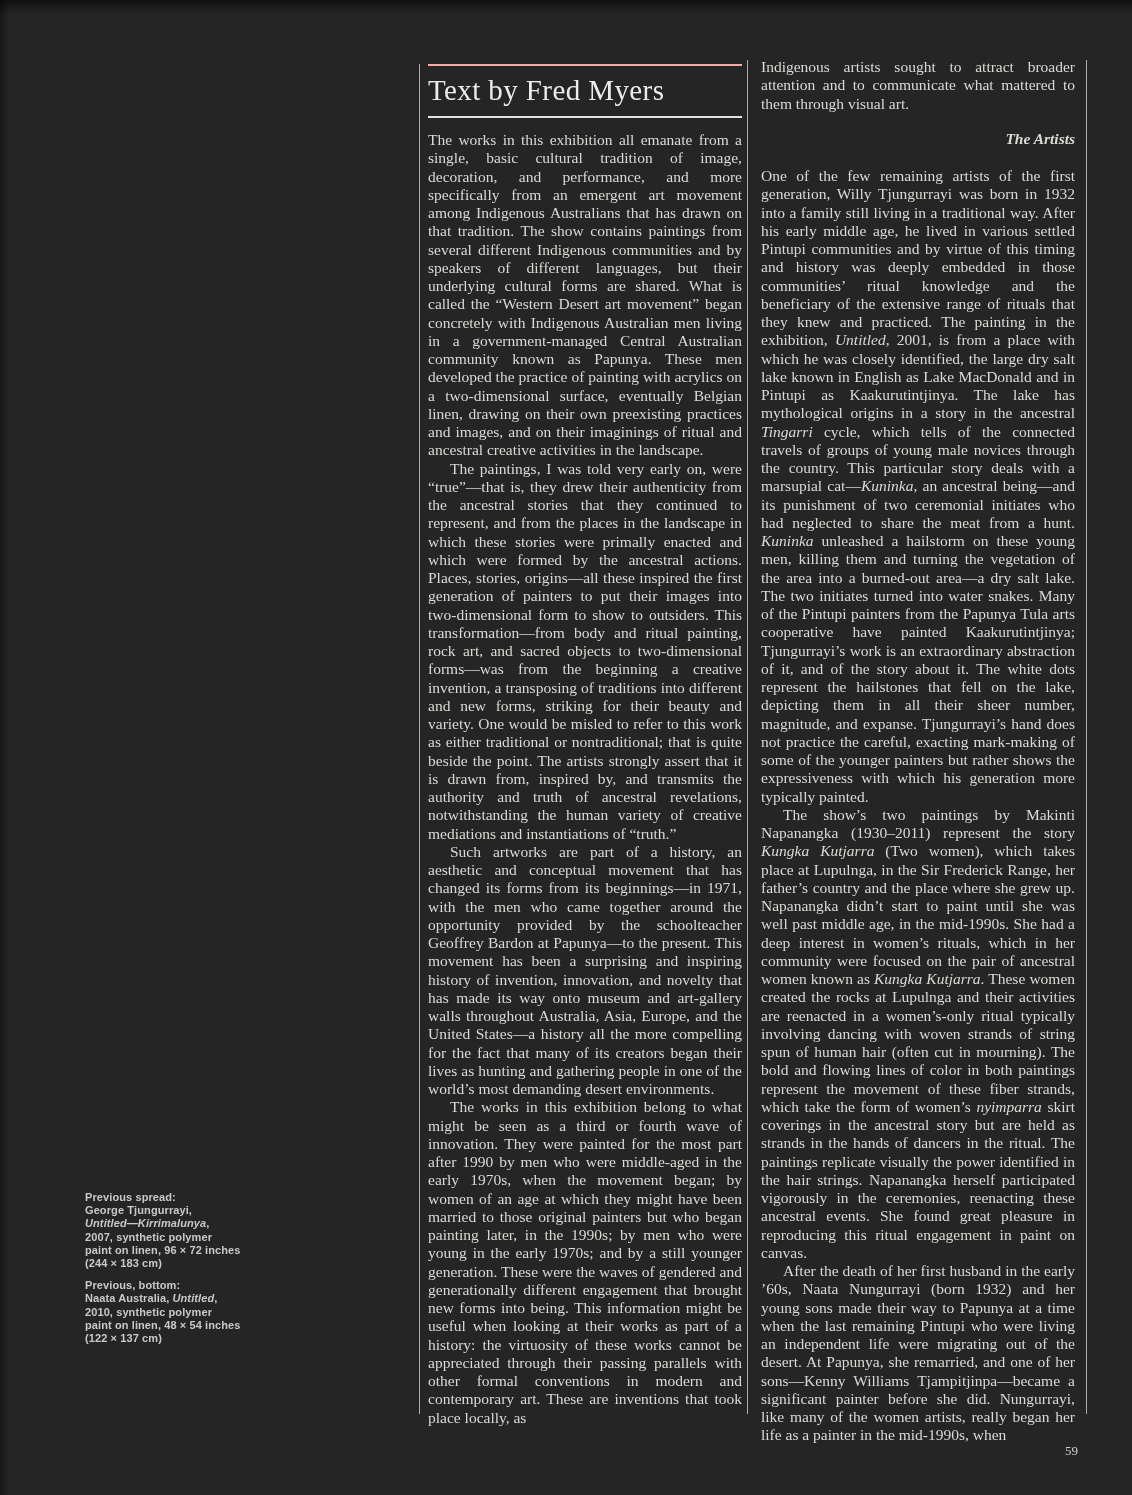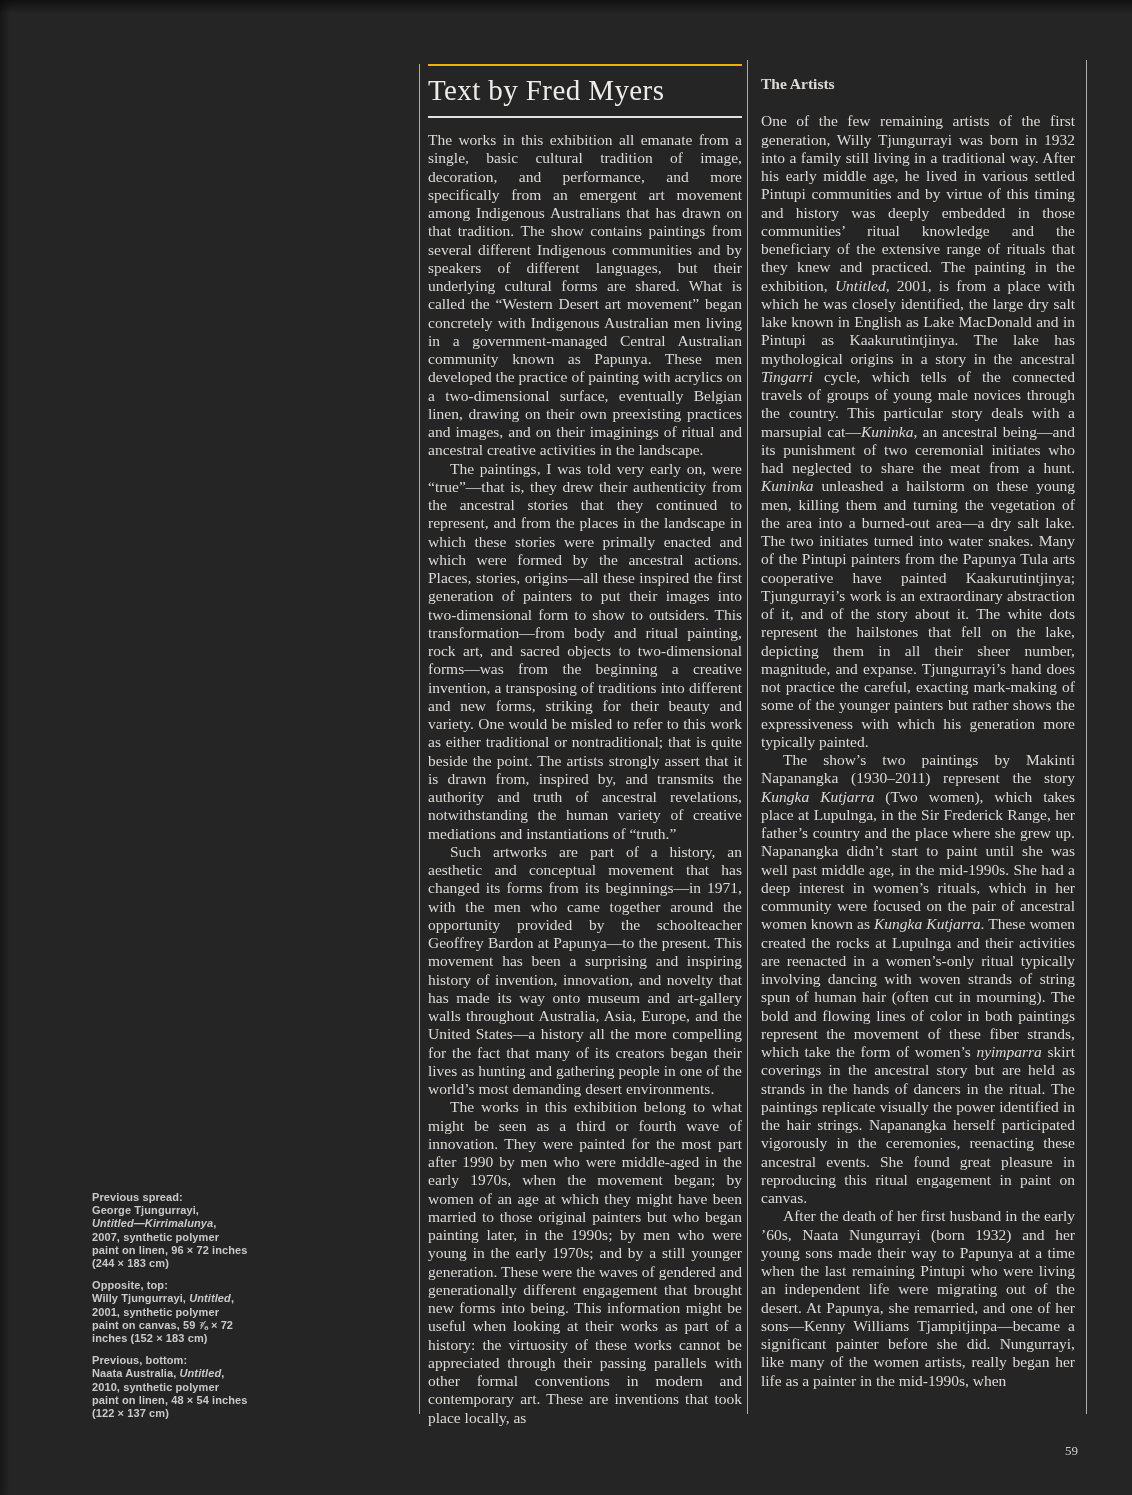--- a/index.html
+++ b/index.html
@@ -26,92 +26,92 @@
     pointer-events:none;
   }
   .page::after{
     content:"";position:absolute;left:0;top:0;bottom:0;width:10px;
     background:linear-gradient(to right, rgba(0,0,0,.38), rgba(0,0,0,0));
     pointer-events:none;
   }
 
   
   .captions{
-    position:absolute;left:92px;top:1191px;width:200px;
+    position:absolute;left:85px;top:1191px;width:200px;
     font-family:"Liberation Sans","DejaVu Sans",sans-serif;
     font-weight:700;font-size:11px;line-height:13.2px;
     color:var(--caption);letter-spacing:.1px;
   }
   .caption-group{margin-bottom:9px;}
   .caption-group em{}
 
   
   .vrule{position:absolute;top:60px;width:1px;height:1354px;background:var(--rule);opacity:.85;}
   .vrule.left{left:419px;top:64px;height:1350px;}
   .vrule.mid{left:747px;}
   .vrule.right{left:1086px;}
 
   
   .col{position:absolute;width:314px;color:var(--ink);
        font-size:15.5px;line-height:18.25px;text-align:justify;}
   .col-left{left:428px;top:64px;}
   .col-right{left:761px;top:58px;}
 
   .masthead{
-    border-top:2px solid #eab308;
+    border-top:2px solid #fca5a5;
     border-bottom:2px solid #e3e2df;
     padding:7px 0 9px 0;
     margin-bottom:13px;
     text-align:left;
   }
   .masthead h1{
     font-size:29px;line-height:34px;font-weight:400;
     color:var(--title);letter-spacing:.4px;
   }
 
   p.body{margin:0;}
   p.body.indent{text-indent:22px;}
   p.body em{font-style:italic;}
 
   .section-heading{
     font-size:15.5px;line-height:18.25px;font-weight:700;
-    margin:17px 0 19px 0;text-align:left;color:var(--ink);
+    margin:17px 0 19px 0;text-align:right;color:var(--ink);font-style:italic;
   }
 
   .page-number{
     position:absolute;left:1030px;top:1443px;width:48px;
     text-align:right;font-size:13px;color:var(--pagenum);
   }
 </style>
 </head>
 <body>
 
 <div class="page">
 
   <aside class="captions">
     <div class="caption-group"><span>Previous spread:</span><br><span>George Tjungurrayi,</span><br><em>Untitled—Kirrimalunya</em><span>,</span><br><span>2007, synthetic polymer</span><br><span>paint on linen, 96 × 72 inches</span><br><span>(244 × 183 cm)</span></div>
-    <div class="caption-group"><span>Opposite, top:</span><br><span>Willy Tjungurrayi, </span><em>Untitled</em><span>,</span><br><span>2001, synthetic polymer</span><br><span>paint on canvas, 59 ⅞ × 72</span><br><span>inches (152 × 183 cm)</span></div>
     <div class="caption-group"><span>Previous, bottom:</span><br><span>Naata Australia, </span><em>Untitled</em><span>,</span><br><span>2010, synthetic polymer</span><br><span>paint on linen, 48 × 54 inches</span><br><span>(122 × 137 cm)</span></div>
   </aside>
 
   <div class="vrule left"></div>
   <div class="vrule mid"></div>
   <div class="vrule right"></div>
 
   <section class="col col-left">
     <header class="masthead">
       <h1>Text by Fred Myers</h1>
     </header>
     <p class="body"><span>The works in this exhibition all emanate from a single, basic cultural tradition of image, decoration, and performance, and more specifically from an emergent art movement among Indigenous Australians that has drawn on that tradition. The show contains paintings from several different Indigenous communities and by speakers of different languages, but their underlying cultural forms are shared. What is called the “Western Desert art movement” began concretely with Indigenous Australian men living in a government-managed Central Australian community known as Papunya. These men developed the practice of painting with acrylics on a two-dimensional surface, eventually Belgian linen, drawing on their own preexisting practices and images, and on their imaginings of ritual and ancestral creative activities in the landscape.</span></p>
     <p class="body indent"><span>The paintings, I was told very early on, were “true”—that is, they drew their authenticity from the ancestral stories that they continued to represent, and from the places in the landscape in which these stories were primally enacted and which were formed by the ancestral actions. Places, stories, origins—all these inspired the first generation of painters to put their images into two-dimensional form to show to outsiders. This transformation—from body and ritual painting, rock art, and sacred objects to two-dimensional forms—was from the beginning a creative invention, a transposing of traditions into different and new forms, striking for their beauty and variety. One would be misled to refer to this work as either traditional or nontraditional; that is quite beside the point. The artists strongly assert that it is drawn from, inspired by, and transmits the authority and truth of ancestral revelations, notwithstanding the human variety of creative mediations and instantiations of “truth.”</span></p>
     <p class="body indent"><span>Such artworks are part of a history, an aesthetic and conceptual movement that has changed its forms from its beginnings—in 1971, with the men who came together around the opportunity provided by the schoolteacher Geoffrey Bardon at Papunya—to the present. This movement has been a surprising and inspiring history of invention, innovation, and novelty that has made its way onto museum and art-gallery walls throughout Australia, Asia, Europe, and the United States—a history all the more compelling for the fact that many of its creators began their lives as hunting and gathering people in one of the world’s most demanding desert environments.</span></p>
     <p class="body indent"><span>The works in this exhibition belong to what might be seen as a third or fourth wave of innovation. They were painted for the most part after 1990 by men who were middle-aged in the early 1970s, when the movement began; by women of an age at which they might have been married to those original painters but who began painting later, in the 1990s; by men who were young in the early 1970s; and by a still younger generation. These were the waves of gendered and generationally different engagement that brought new forms into being. This information might be useful when looking at their works as part of a history: the virtuosity of these works cannot be appreciated through their passing parallels with other formal conventions in modern and contemporary art. These are inventions that took place locally, as</span></p>
   </section>
 
   <section class="col col-right">
+    <p class="body"><span>Indigenous artists sought to attract broader attention and to communicate what mattered to them through visual art.</span></p>
     <h2 class="section-heading">The Artists</h2>
     <p class="body"><span>One of the few remaining artists of the first generation, Willy Tjungurrayi was born in 1932 into a family still living in a traditional way. After his early middle age, he lived in various settled Pintupi communities and by virtue of this timing and history was deeply embedded in those communities’ ritual knowledge and the beneficiary of the extensive range of rituals that they knew and practiced. The painting in the exhibition, </span><em>Untitled</em><span>, 2001, is from a place with which he was closely identified, the large dry salt lake known in English as Lake MacDonald and in Pintupi as Kaakurutintjinya. The lake has mythological origins in a story in the ancestral </span><em>Tingarri</em><span> cycle, which tells of the connected travels of groups of young male novices through the country. This particular story deals with a marsupial cat—</span><em>Kuninka</em><span>, an ancestral being—and its punishment of two ceremonial initiates who had neglected to share the meat from a hunt. </span><em>Kuninka</em><span> unleashed a hailstorm on these young men, killing them and turning the vegetation of the area into a burned-out area—a dry salt lake. The two initiates turned into water snakes. Many of the Pintupi painters from the Papunya Tula arts cooperative have painted Kaakurutintjinya; Tjungurrayi’s work is an extraordinary abstraction of it, and of the story about it. The white dots represent the hailstones that fell on the lake, depicting them in all their sheer number, magnitude, and expanse. Tjungurrayi’s hand does not practice the careful, exacting mark-making of some of the younger painters but rather shows the expressiveness with which his generation more typically painted.</span></p>
     <p class="body indent"><span>The show’s two paintings by Makinti Napanangka (1930–2011) represent the story </span><em>Kungka Kutjarra</em><span> (Two women), which takes place at Lupulnga, in the Sir Frederick Range, her father’s country and the place where she grew up. Napanangka didn’t start to paint until she was well past middle age, in the mid-1990s. She had a deep interest in women’s rituals, which in her community were focused on the pair of ancestral women known as </span><em>Kungka Kutjarra</em><span>. These women created the rocks at Lupulnga and their activities are reenacted in a women’s-only ritual typically involving dancing with woven strands of string spun of human hair (often cut in mourning). The bold and flowing lines of color in both paintings represent the movement of these fiber strands, which take the form of women’s </span><em>nyimparra</em><span> skirt coverings in the ancestral story but are held as strands in the hands of dancers in the ritual. The paintings replicate visually the power identified in the hair strings. Napanangka herself participated vigorously in the ceremonies, reenacting these ancestral events. She found great pleasure in reproducing this ritual engagement in paint on canvas.</span></p>
     <p class="body indent"><span>After the death of her first husband in the early ’60s, Naata Nungurrayi (born 1932) and her young sons made their way to Papunya at a time when the last remaining Pintupi who were living an independent life were migrating out of the desert. At Papunya, she remarried, and one of her sons—Kenny Williams Tjampitjinpa—became a significant painter before she did. Nungurrayi, like many of the women artists, really began her life as a painter in the mid-1990s, when</span></p>
   </section>
 
   <div class="page-number">59</div>
 
 </div>
 

